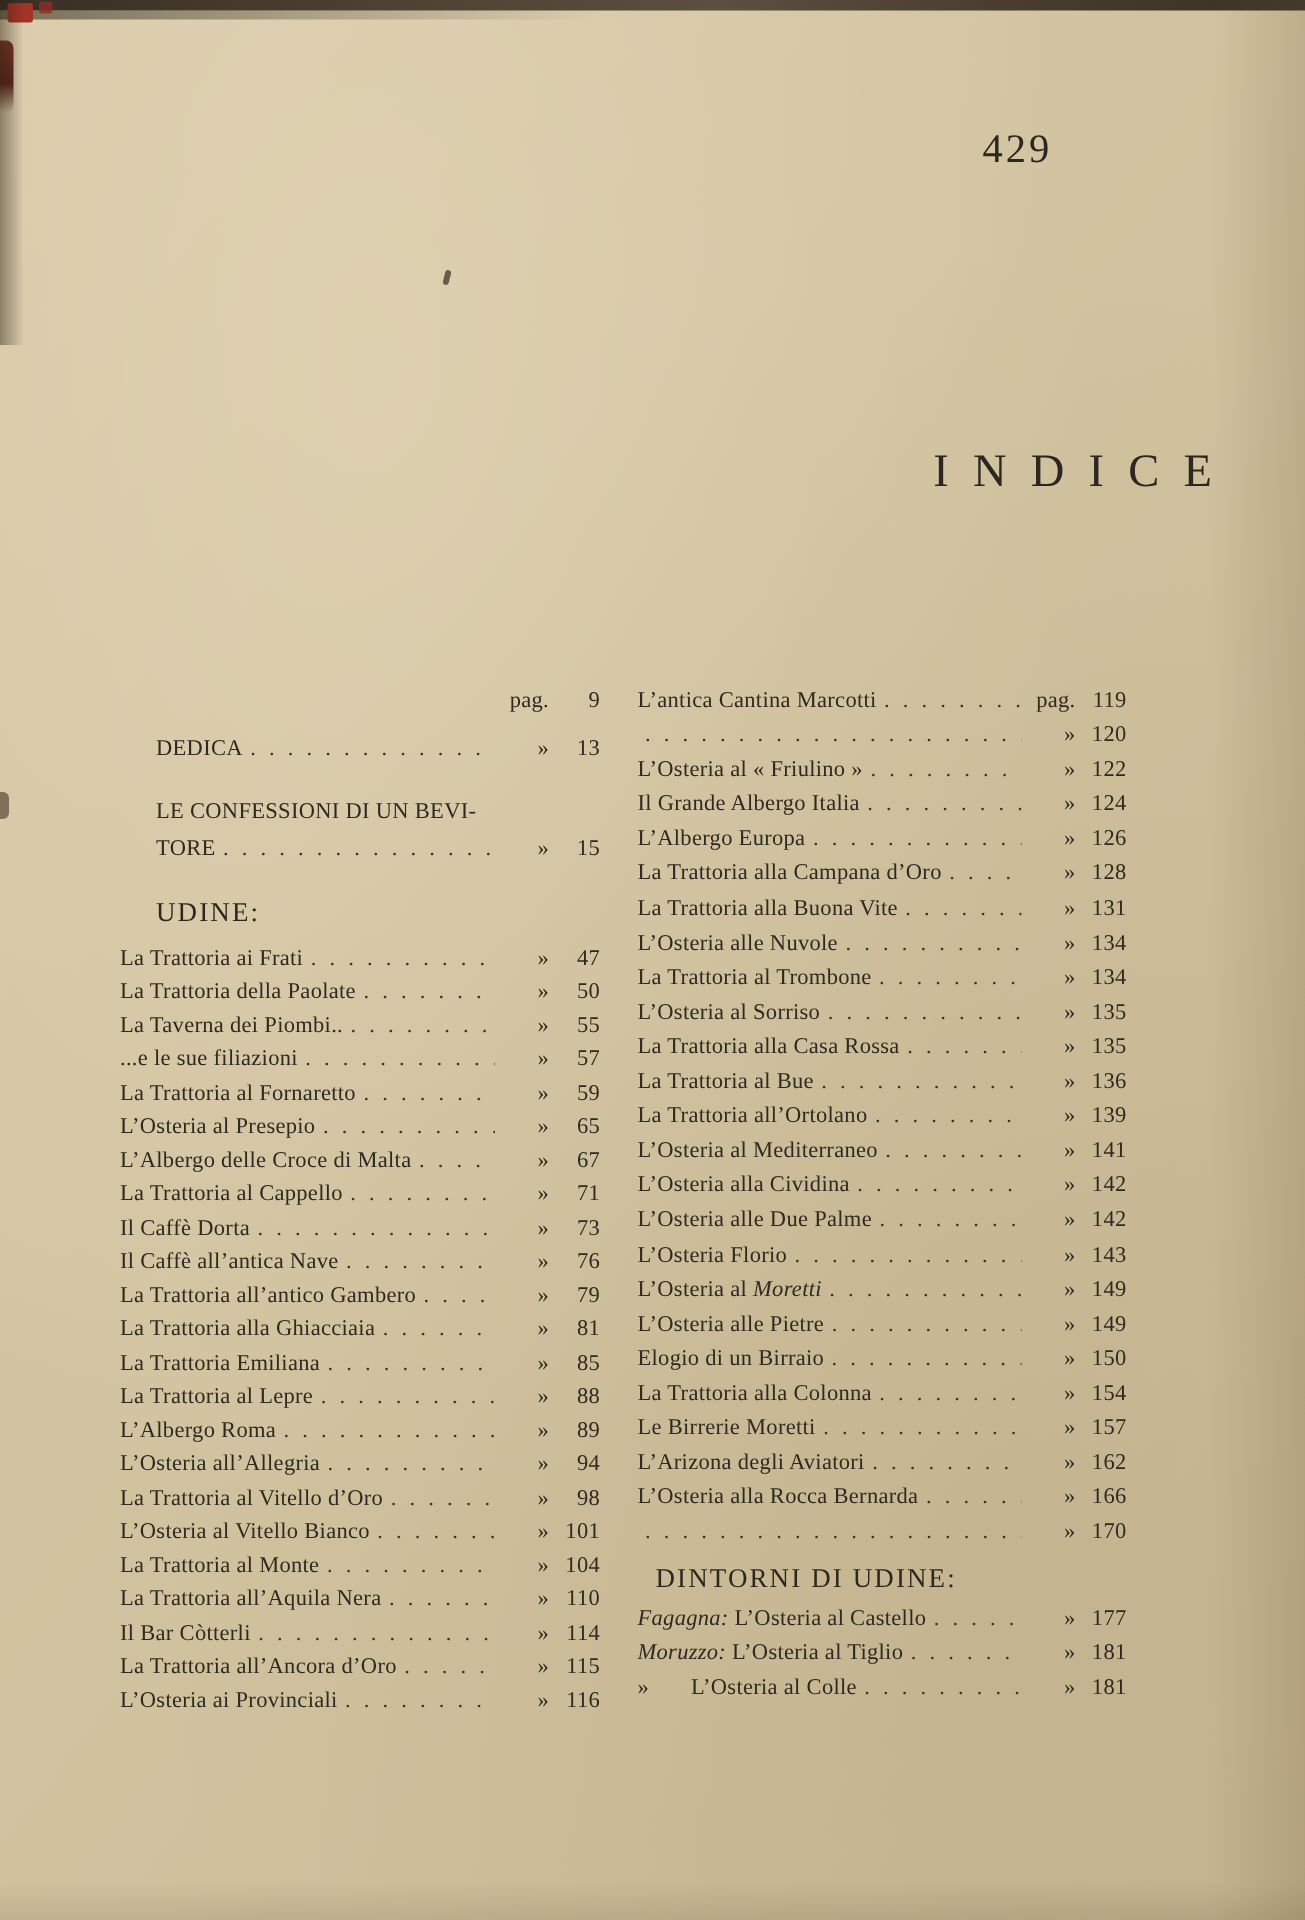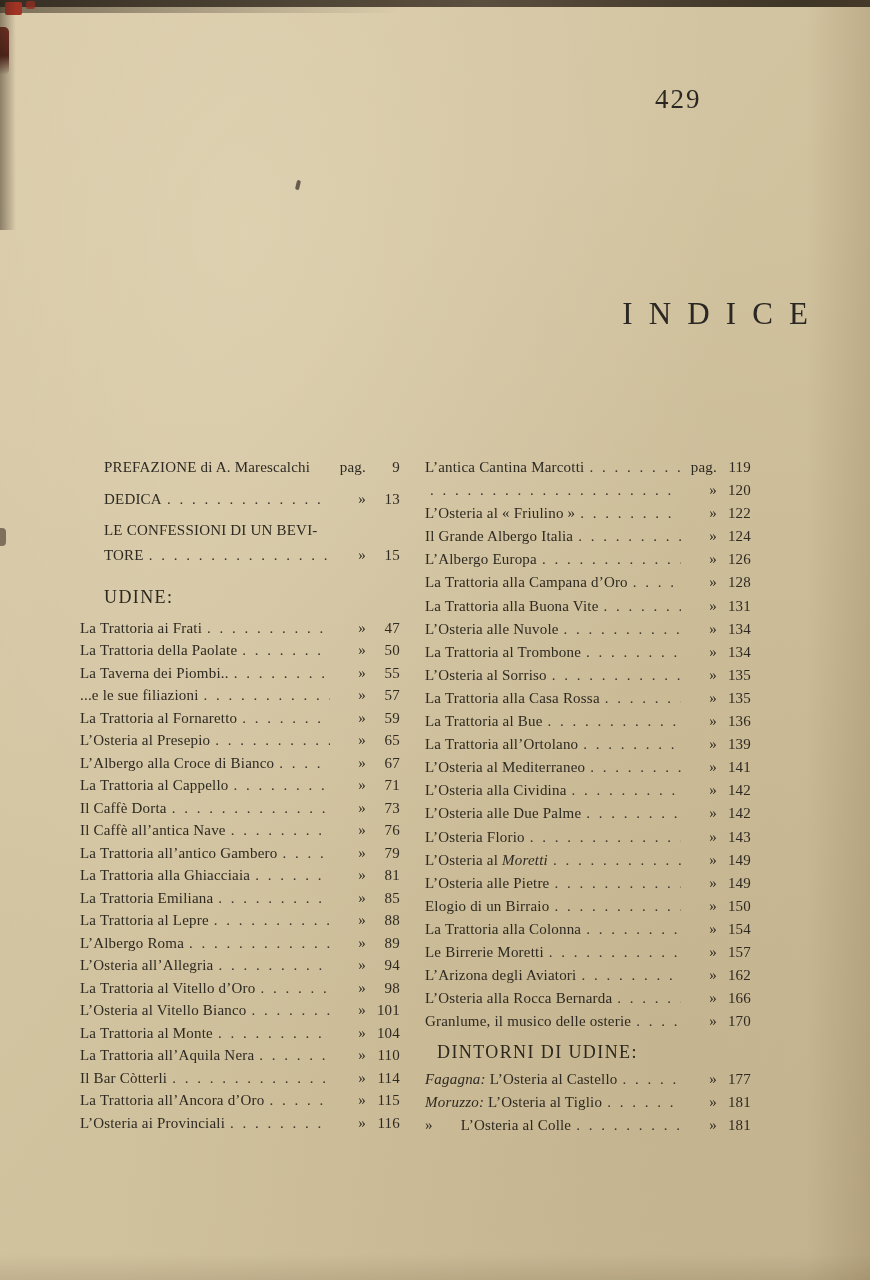--- a/index.html
+++ b/index.html
@@ -53,21 +53,21 @@
     display:flex; gap:25px; padding-top:6px;
   }
   .col { display:flex; flex-direction:column; }
   .col-left  { width:320px; }
   .col-right { width:326px; }
 
   .toc-row { display:flex; align-items:baseline; height:22.5px; line-height:22.5px; font-size:15px; letter-spacing:.2px; }
   .col-right .toc-row { height:23.1px; line-height:23.1px; }
 
   .toc-row.front { padding-left:24px; margin-bottom:9px; }
-  .toc-row.front.cont  { margin-bottom:2px; }
+  .toc-row.front.cont  { margin-bottom:2px;margin-top:11px; }
   .toc-row.front.cont2 { margin-bottom:0; }
 
   .toc-heading { font-size:18px; letter-spacing:1.4px; line-height:22.5px; color:#2c2820; }
   .toc-heading.front { padding-left:24px; }
   .col-left  .toc-heading { margin-top:20px; margin-bottom:8px; }
   .col-right .toc-heading { margin-top:8px;  margin-bottom:4px; padding-left:12px; }
 
   .lbl { white-space:nowrap; flex:none; }
   .lbl .it { font-style:italic; }
   .lbl .gap { margin-left:28px; }
@@ -95,21 +95,20 @@
   <div class="art art-bottom-shade"></div>
   <div class="art art-speck"></div>
 
   <div class="page-number">429</div>
 
   <div class="doc-title">INDICE</div>
 
   <div class="toc">
     <div class="col col-left">
         <div class="toc-row front">
-          <span class="lbl"><span>PREFAZIONE di A. Marescalchi</span></span>
           <span class="leader nodots"></span>
           <span class="ref">pag.</span>
           <span class="pg">9</span>
         </div>
         <div class="toc-row front">
           <span class="lbl"><span>DEDICA</span></span>
           <span class="leader"></span>
           <span class="ref">»</span>
           <span class="pg">13</span>
         </div>
@@ -156,21 +155,21 @@
           <span class="ref">»</span>
           <span class="pg">59</span>
         </div>
         <div class="toc-row">
           <span class="lbl"><span>L’Osteria al Presepio</span></span>
           <span class="leader"></span>
           <span class="ref">»</span>
           <span class="pg">65</span>
         </div>
         <div class="toc-row">
-          <span class="lbl"><span>L’Albergo alla Croce di Bianco</span></span>
+          <span class="lbl"><span>L’Albergo delle Croce di Malta</span></span>
           <span class="leader"></span>
           <span class="ref">»</span>
           <span class="pg">67</span>
         </div>
         <div class="toc-row">
           <span class="lbl"><span>La Trattoria al Cappello</span></span>
           <span class="leader"></span>
           <span class="ref">»</span>
           <span class="pg">71</span>
         </div>
@@ -403,21 +402,20 @@
           <span class="ref">»</span>
           <span class="pg">162</span>
         </div>
         <div class="toc-row">
           <span class="lbl"><span>L’Osteria alla Rocca Bernarda</span></span>
           <span class="leader"></span>
           <span class="ref">»</span>
           <span class="pg">166</span>
         </div>
         <div class="toc-row">
-          <span class="lbl"><span>Granlume, il musico delle osterie</span></span>
           <span class="leader"></span>
           <span class="ref">»</span>
           <span class="pg">170</span>
         </div>
         <div class="toc-heading">DINTORNI DI UDINE:</div>
         <div class="toc-row">
           <span class="lbl"><span class="it">Fagagna:</span><span> L’Osteria al Castello</span></span>
           <span class="leader"></span>
           <span class="ref">»</span>
           <span class="pg">177</span>

